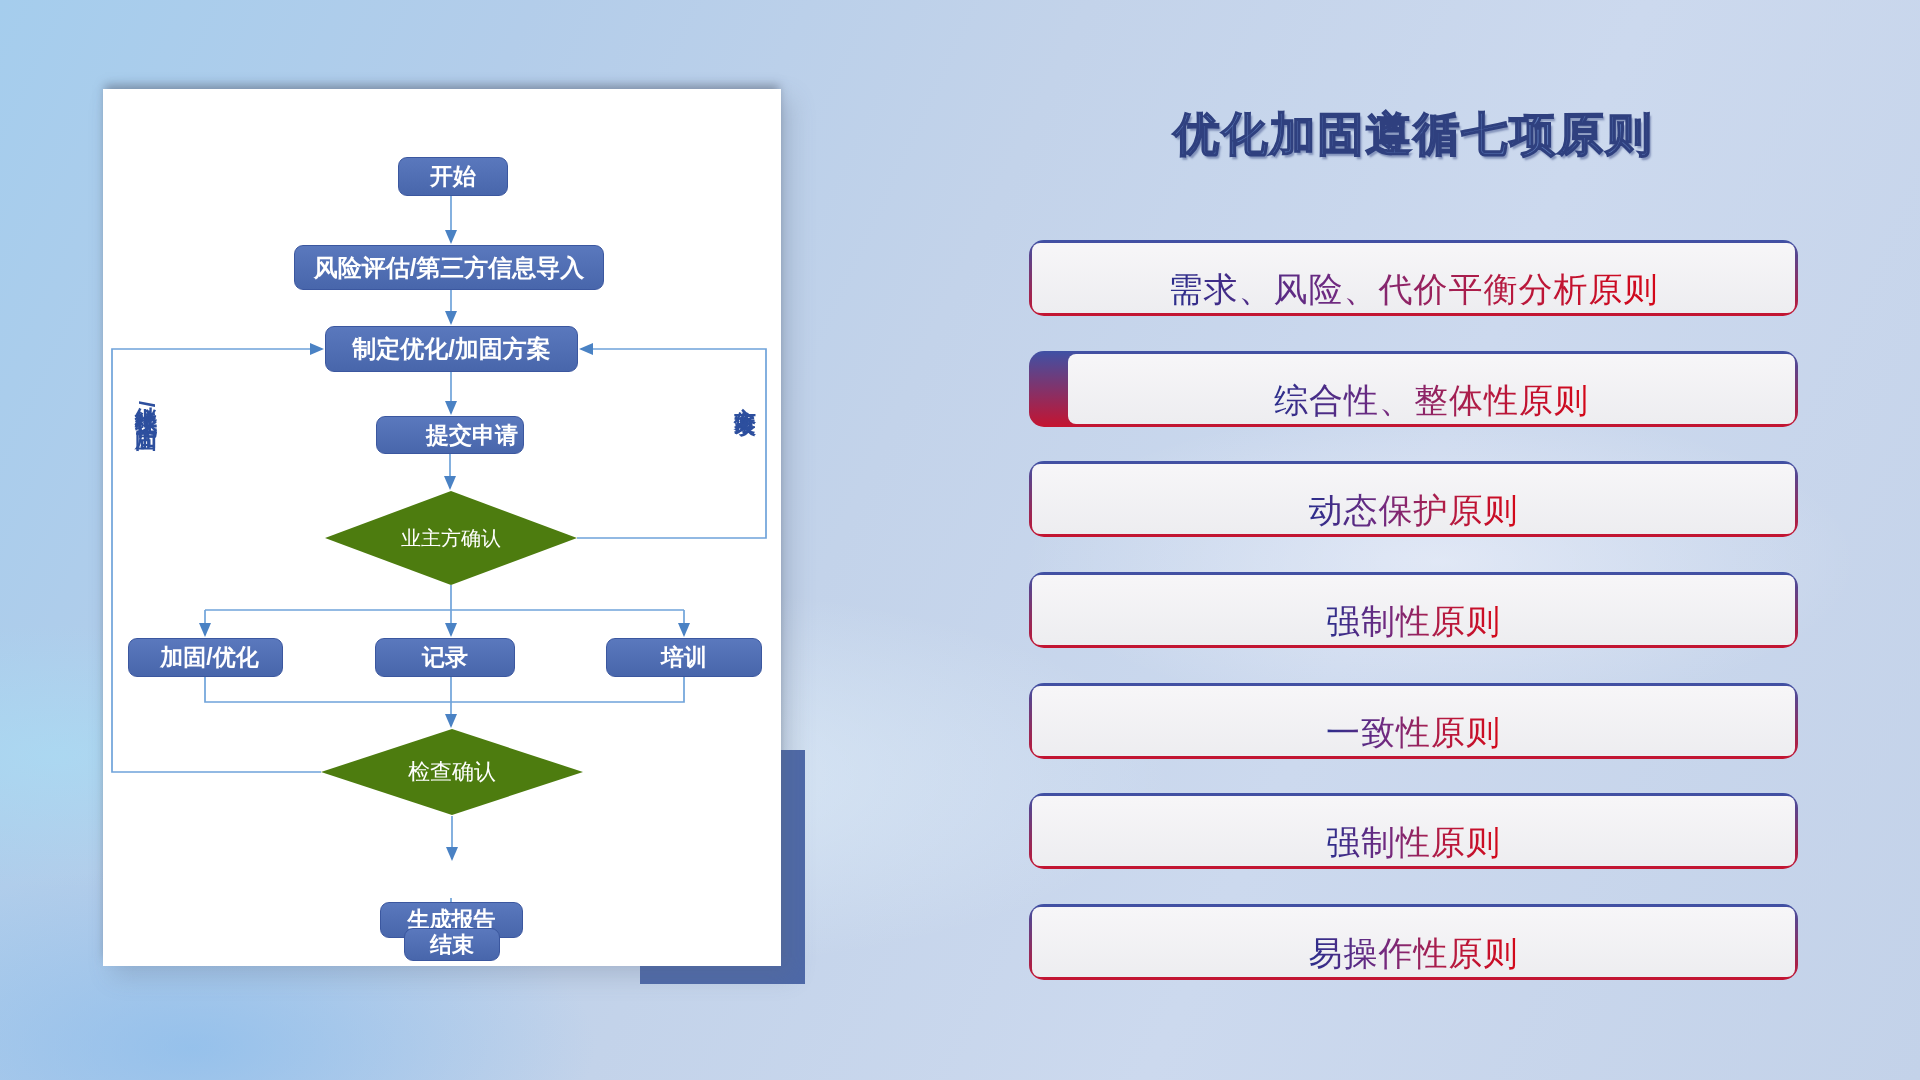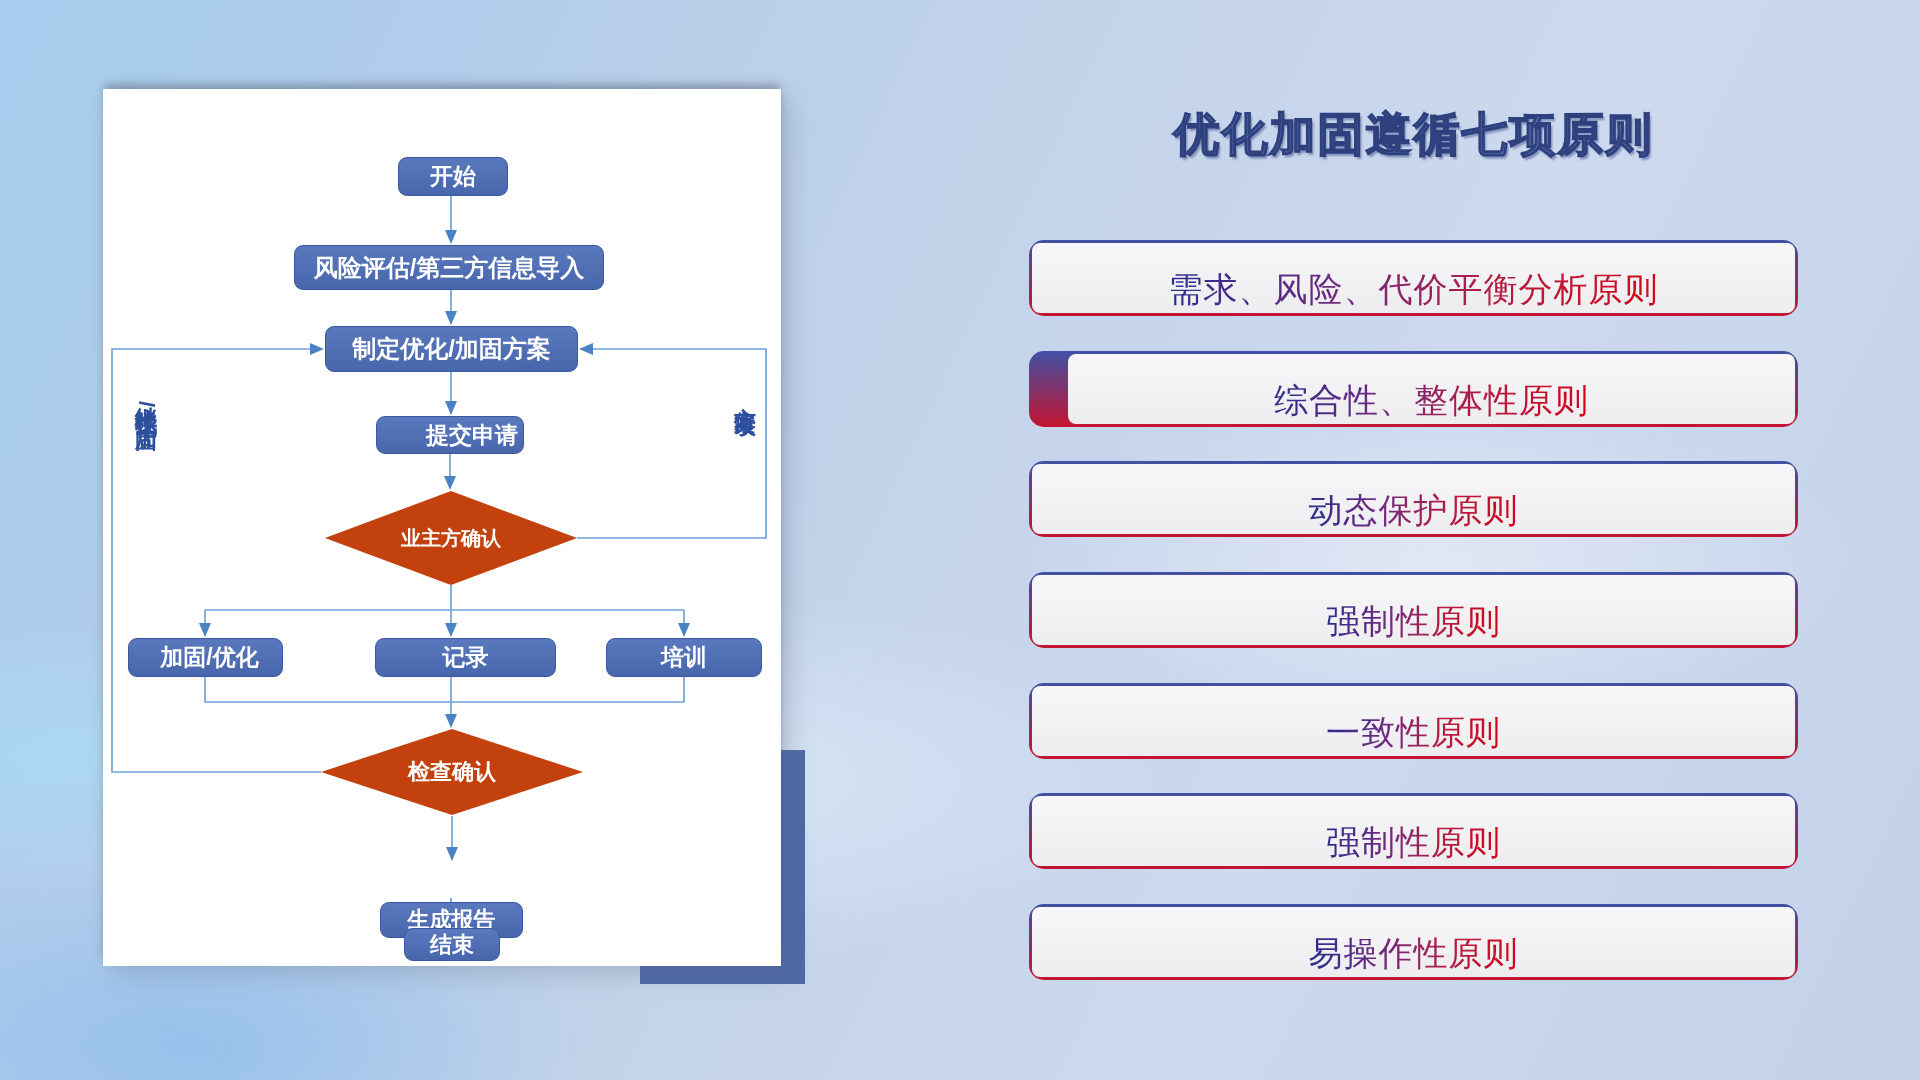--- a/index.html
+++ b/index.html
@@ -30,23 +30,23 @@
   .fnode {
     position:absolute; z-index:2;
     background:linear-gradient(#5a78bd,#4866ab);
     border:1px solid #3b579f; border-radius:9px;
     color:#ffffff; font-weight:bold; font-size:23px;
     display:flex; align-items:center; justify-content:center;
     white-space:nowrap; box-sizing:border-box;
   }
   .fdiamond {
     position:absolute; z-index:2;
-    background:#c2410c;
+    background:#4d7c0f;
     clip-path:polygon(50% 0, 100% 50%, 50% 100%, 0 50%);
-    color:#ffffff; font-weight:bold; font-size:20px;
+    color:#ffffff; font-weight:normal; font-size:20px;
     display:flex; align-items:center; justify-content:center;
     white-space:nowrap;
   }
   .vlabel {
     position:absolute; z-index:2;
     writing-mode:vertical-rl; text-orientation:mixed;
     color:#2d4f9e; font-weight:bold; font-size:22px; letter-spacing:3px;
   }
 
   
@@ -113,21 +113,21 @@
     <div class="fnode" style="left:191px; top:156px; width:310px; height:45px; font-size:24px;">风险评估/第三方信息导入</div>
 
     <div class="fnode" style="left:222px; top:237px; width:253px; height:46px; font-size:24px;">制定优化/加固方案</div>
 
     <div class="fnode" style="left:273px; top:327px; width:148px; height:38px;padding-left:44px;">提交申请</div>
 
     <div class="fdiamond" style="left:222px; top:402px; width:252px; height:94px;">业主方确认</div>
 
     <div class="fnode" style="left:25px;  top:549px; width:155px; height:39px;padding-left:8px;">加固/优化</div>
 
-    <div class="fnode" style="left:272px; top:549px; width:181px; height:39px;text-align:center;">记录</div>
+    <div class="fnode" style="left:272px; top:549px; width:140px; height:39px;text-align:center;">记录</div>
 
     <div class="fnode" style="left:503px; top:549px; width:156px; height:39px;">培训</div>
 
     <div class="fdiamond" style="left:218px; top:640px; width:262px; height:86px; font-size:22px;">检查确认</div>
 
     <div class="fnode" style="left:277px; top:773px; width:143px; height:36px; font-size:22px;margin-top:40px;">生成报告</div>
 
     <div class="fnode" style="left:301px; top:839px; width:96px; height:33px; font-size:22px;">结束</div>
 
     <div class="vlabel" style="left:28px; top:300px;">继续优化/加固</div>

